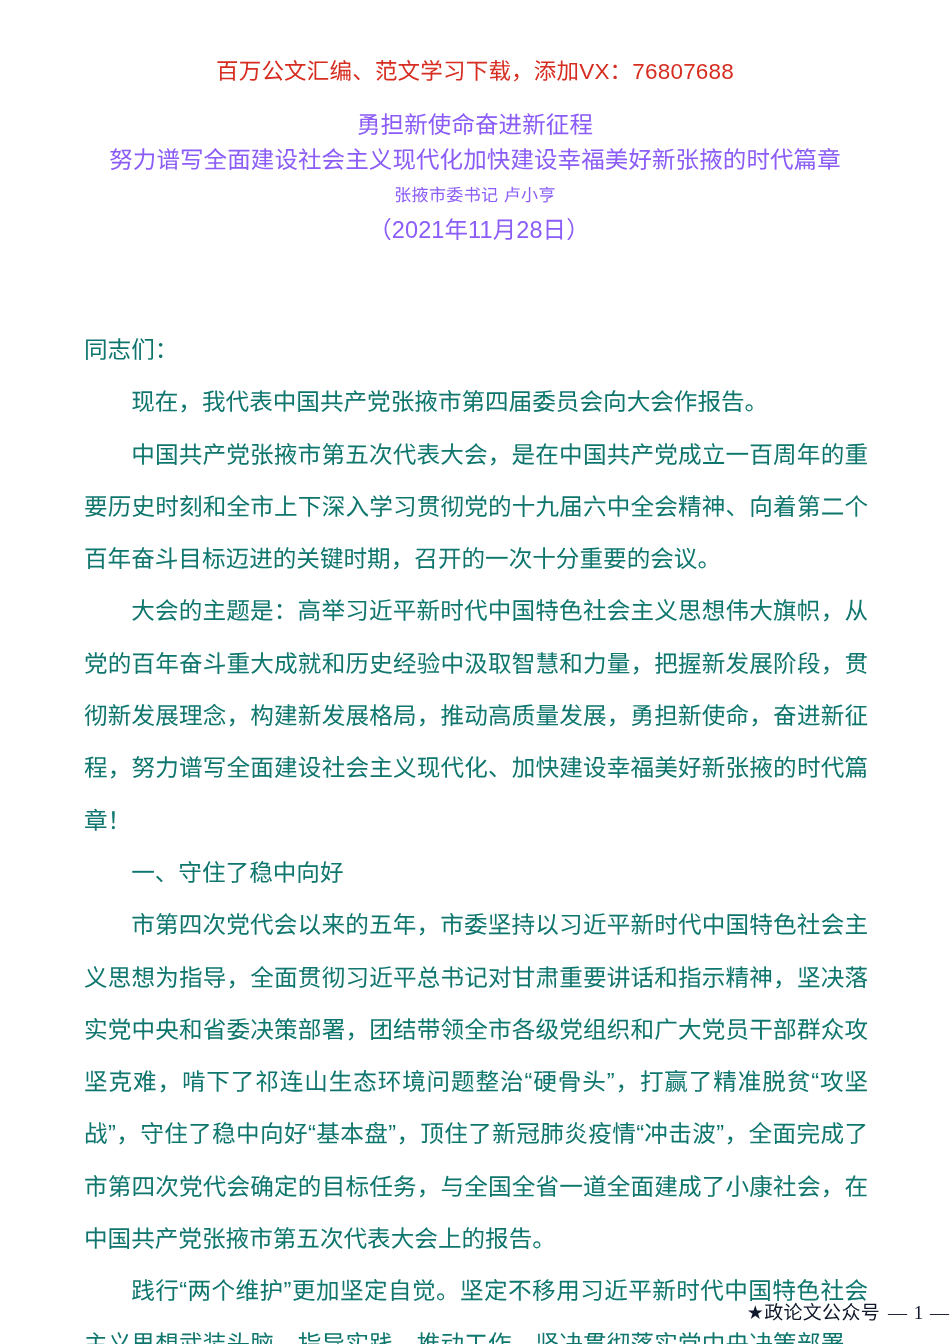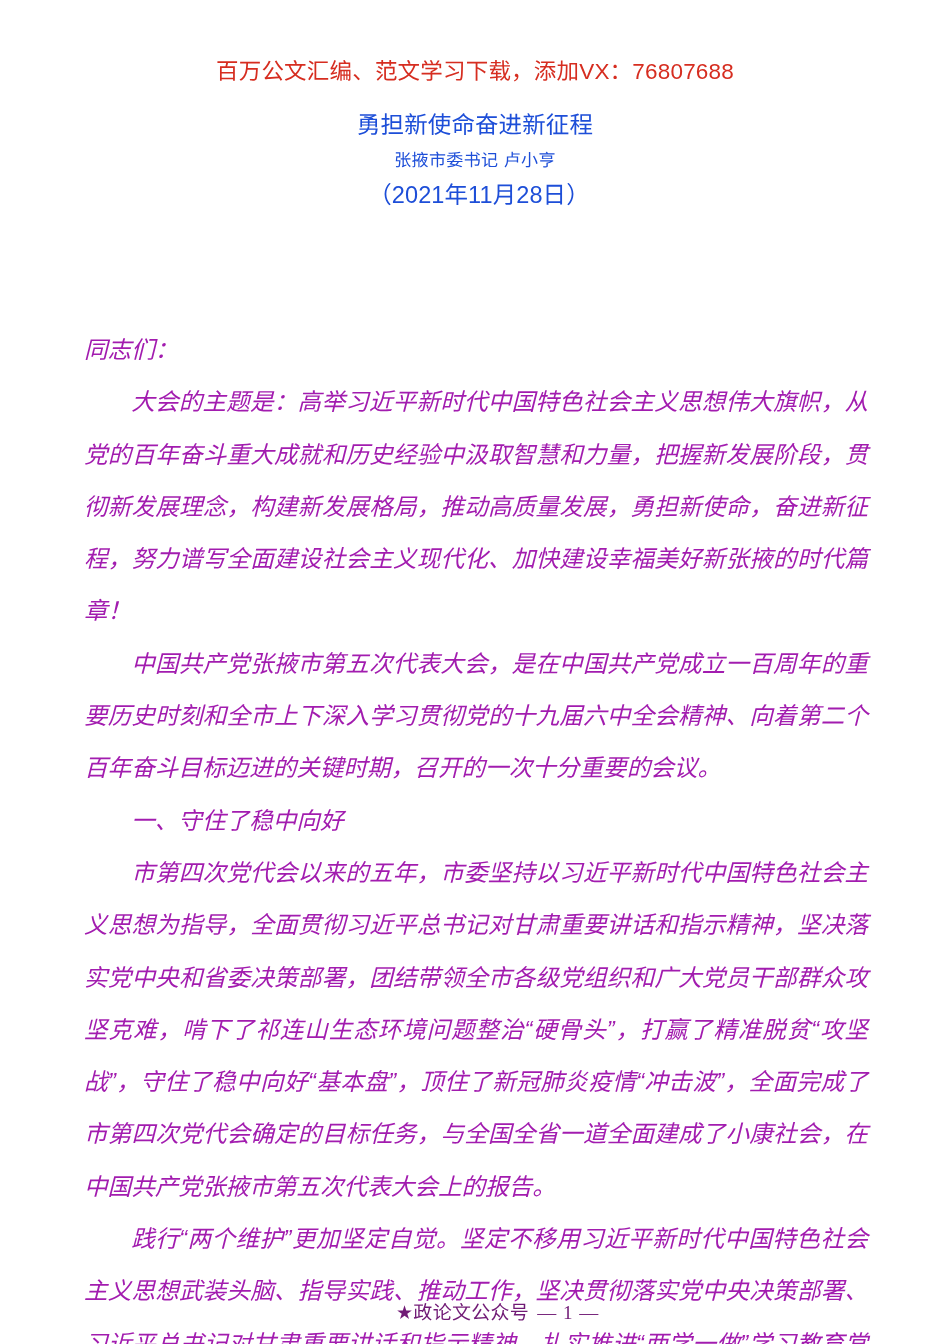--- a/index.html
+++ b/index.html
@@ -44,21 +44,21 @@
     left: 0;
     top: 92px;
     width: 950px;
     text-align: center;
   }
   .title-line {
     font-size: 23.5px;
     line-height: 35px;
     letter-spacing: 0.1px;
     white-space: nowrap;
-    color: #1d4ed8;
+    color: #8b5cf6;
     text-align: center;
   }
   .title-line.main {
     font-size: 23.5px;
   }
   .title-line.subtitle {
     font-size: 23.5px;
   }
   .title-line.author {
     font-size: 17px;
@@ -78,40 +78,39 @@
   }
   .para {
     font-size: 23.6px;
     line-height: 52.3px;
     text-align: justify;
     text-justify: inter-character;
     text-align-last: left;
     margin: 0;
     letter-spacing: 0px;
     word-break: break-all;
-    color: #a21caf;
-    font-style: italic;
+    color: #0f766e;
   }
   .para.indent {
     text-indent: 2em;
   }
   .para.noindent {
     text-indent: 0;
   }
 
   
   .footer {
     position: absolute;
     left: 0;
     top: 1283px;
     width: 950px;
-    text-align: left;
+    text-align: right;
     font-size: 19px;
     line-height: 26px;
-    color: #701a75;
+    color: #0f172a;
     white-space: nowrap;
   }
   .footer-inner {
     display: inline-block;
     padding-left: 396px;
   }
   .footer-mark {
     font-family: "DejaVu Sans", sans-serif;
     letter-spacing: 0.3px;
   }
@@ -123,28 +122,30 @@
 </style>
 </head>
 <body>
 
 <div class="page">
 
   <div class="promo-banner">百万公文汇编、范文学习下载，添加VX：76807688</div>
 
   <div class="title-block">
     <div class="title-line main">勇担新使命奋进新征程</div>
+    <div class="title-line subtitle">努力谱写全面建设社会主义现代化加快建设幸福美好新张掖的时代篇章</div>
     <div class="title-line author">张掖市委书记  卢小亨</div>
     <div class="title-line date">（2021年11月28日）</div>
   </div>
 
   <div class="body-block">
     <p class="para noindent">同志们：</p>
+    <p class="para indent">现在，我代表中国共产党张掖市第四届委员会向大会作报告。</p>
+    <p class="para indent">中国共产党张掖市第五次代表大会，是在中国共产党成立一百周年的重要历史时刻和全市上下深入学习贯彻党的十九届六中全会精神、向着第二个百年奋斗目标迈进的关键时期，召开的一次十分重要的会议。</p>
     <p class="para indent">大会的主题是：高举习近平新时代中国特色社会主义思想伟大旗帜，从党的百年奋斗重大成就和历史经验中汲取智慧和力量，把握新发展阶段，贯彻新发展理念，构建新发展格局，推动高质量发展，勇担新使命，奋进新征程，努力谱写全面建设社会主义现代化、加快建设幸福美好新张掖的时代篇章！</p>
-    <p class="para indent">中国共产党张掖市第五次代表大会，是在中国共产党成立一百周年的重要历史时刻和全市上下深入学习贯彻党的十九届六中全会精神、向着第二个百年奋斗目标迈进的关键时期，召开的一次十分重要的会议。</p>
     <p class="para indent">一、守住了稳中向好</p>
     <p class="para indent">市第四次党代会以来的五年，市委坚持以习近平新时代中国特色社会主义思想为指导，全面贯彻习近平总书记对甘肃重要讲话和指示精神，坚决落实党中央和省委决策部署，团结带领全市各级党组织和广大党员干部群众攻坚克难，啃下了祁连山生态环境问题整治“硬骨头”，打赢了精准脱贫“攻坚战”，守住了稳中向好“基本盘”，顶住了新冠肺炎疫情“冲击波”，全面完成了市第四次党代会确定的目标任务，与全国全省一道全面建成了小康社会，在中国共产党张掖市第五次代表大会上的报告。</p>
     <p class="para indent">践行“两个维护”更加坚定自觉。坚定不移用习近平新时代中国特色社会主义思想武装头脑、指导实践、推动工作，坚决贯彻落实党中央决策部署、习近平总书记对甘肃重要讲话和指示精神。扎实推进“两学一做”学习教育常态化制度化，巩固拓展“不忘初心、牢记使命”主题教育成果，深入开展“十个一”红色教育活动，推动党史学习教育走深走实，党员干部“四个意识”更加牢固、“四个自信”更加坚定、“两个维护”更加自觉。</p>
 
   </div>
 
   <div class="footer">
     <span class="footer-inner">
       <span class="footer-mark">★政论文公众号</span><span class="footer-page">— 1 —</span>
     </span>

